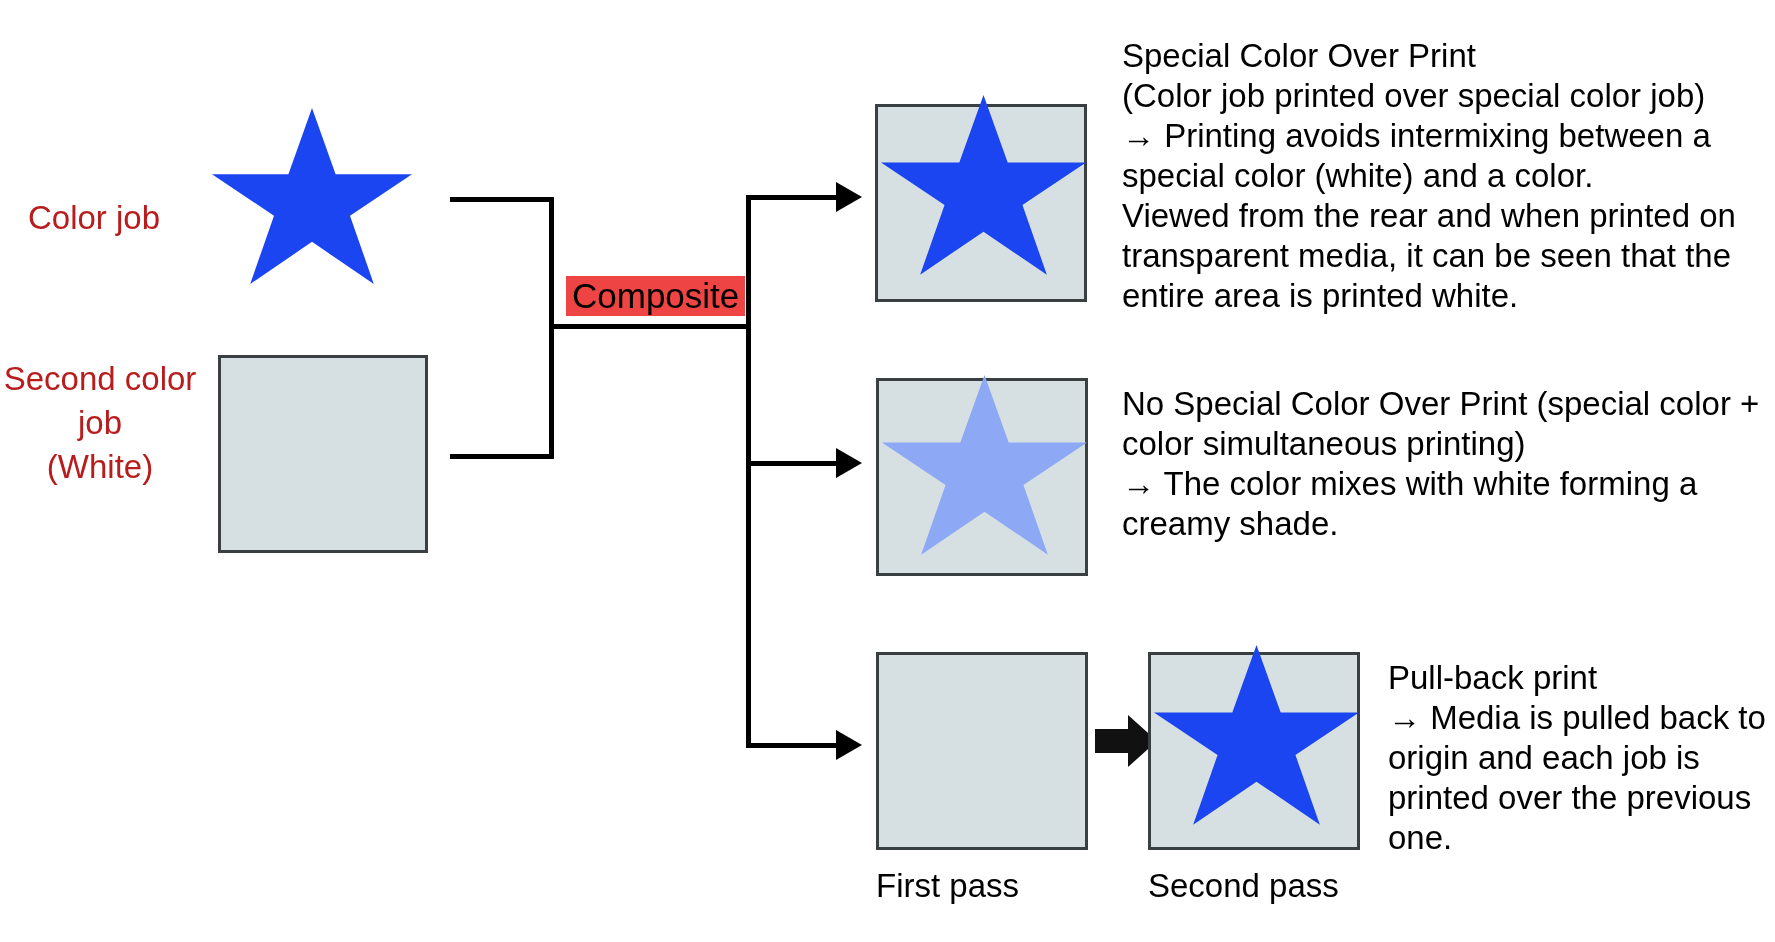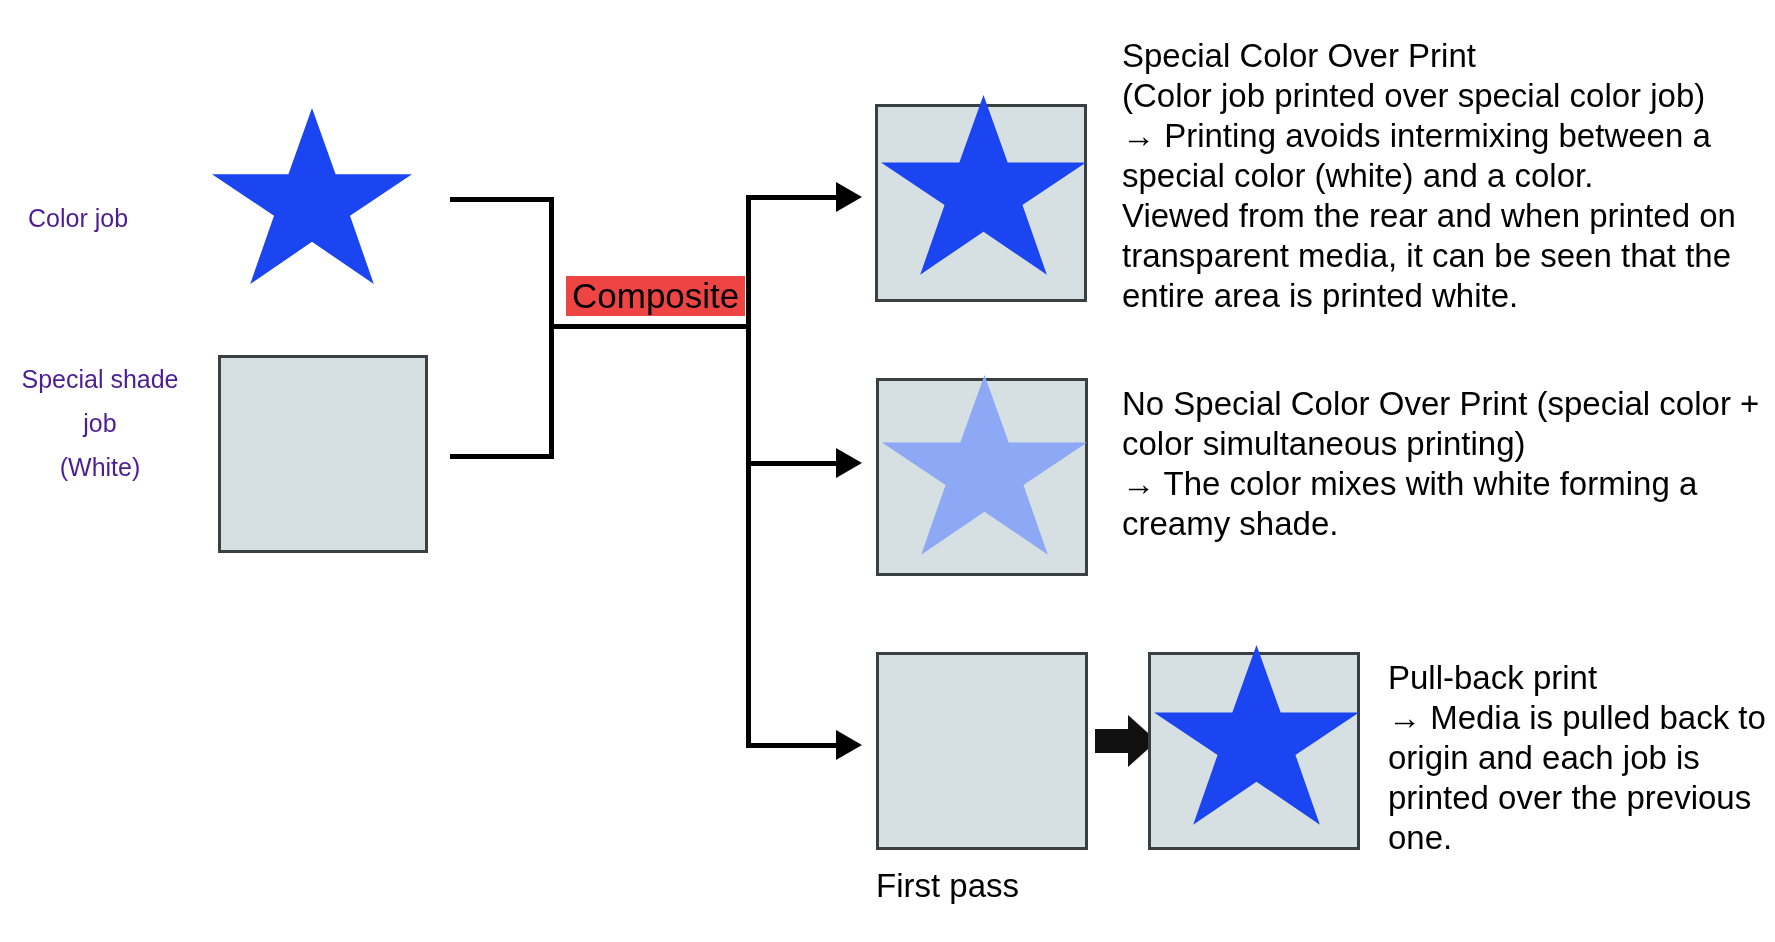--- a/index.html
+++ b/index.html
@@ -16,23 +16,23 @@
     position: relative;
     width: 1775px;
     height: 942px;
     background: #ffffff;
     overflow: hidden;
   }
 
   
   .abs { position: absolute; }
   .lbl {
-    font-size: 25px;
+    font-size: 33px;
     line-height: 44px;
-    color: #4c1d95;
+    color: #b91c1c;
     white-space: pre-line;
   }
   .lbl-center { text-align: center; }
 
   
   .gray-box {
     background: #d6dfe1;
     border: 3px solid #3a3f42;
     box-sizing: border-box;
   }
@@ -92,21 +92,21 @@
 </style>
 </head>
 <body>
 
 <div id="stage">
 
   <div class="abs lbl" style="left:28px; top:196px; width:160px;">Color job</div>
 
   <div class="abs star" style="left:212px; top:108px; width:200px; height:188px; background:#1a45f0;"></div>
 
-  <div class="abs lbl lbl-center" style="left:2px; top:357px; width:196px;">Special shade
+  <div class="abs lbl lbl-center" style="left:2px; top:357px; width:196px;">Second color
 job
 (White)</div>
 
   <div class="abs gray-box" style="left:218px; top:355px; width:210px; height:198px;"></div>
 
   <div class="abs hline" style="left:450px; top:197px; width:104px;"></div>
 
   <div class="abs hline" style="left:450px; top:454px; width:104px;"></div>
 
   <div class="abs vline" style="left:549px; top:197px; height:262px;"></div>
@@ -152,20 +152,21 @@
   <svg class="block-arrow" style="left:1095px; top:715px;" width="62" height="52" viewBox="0 0 62 52">
     <polygon points="0,14 33,14 33,0 62,26 33,52 33,38 0,38" fill="#111111"></polygon>
   </svg>
 
   <div class="abs panel" style="left:1148px; top:652px; width:212px; height:198px;">
     <div class="star" style="left:3px; top:-10px; width:205px; height:192px; background:#1a45f0;"></div>
   </div>
 
   <div class="abs pass-label" style="left:876px; top:866px; width:212px;">First pass</div>
 
+  <div class="abs pass-label" style="left:1148px; top:866px; width:212px;">Second pass</div>
 
   <div class="abs desc" style="left:1388px; top:658px; width:390px;">Pull-back print
 → Media is pulled back to
 origin and each job is
 printed over the previous
 one.</div>
 
 </div>
 
 </body></html>

